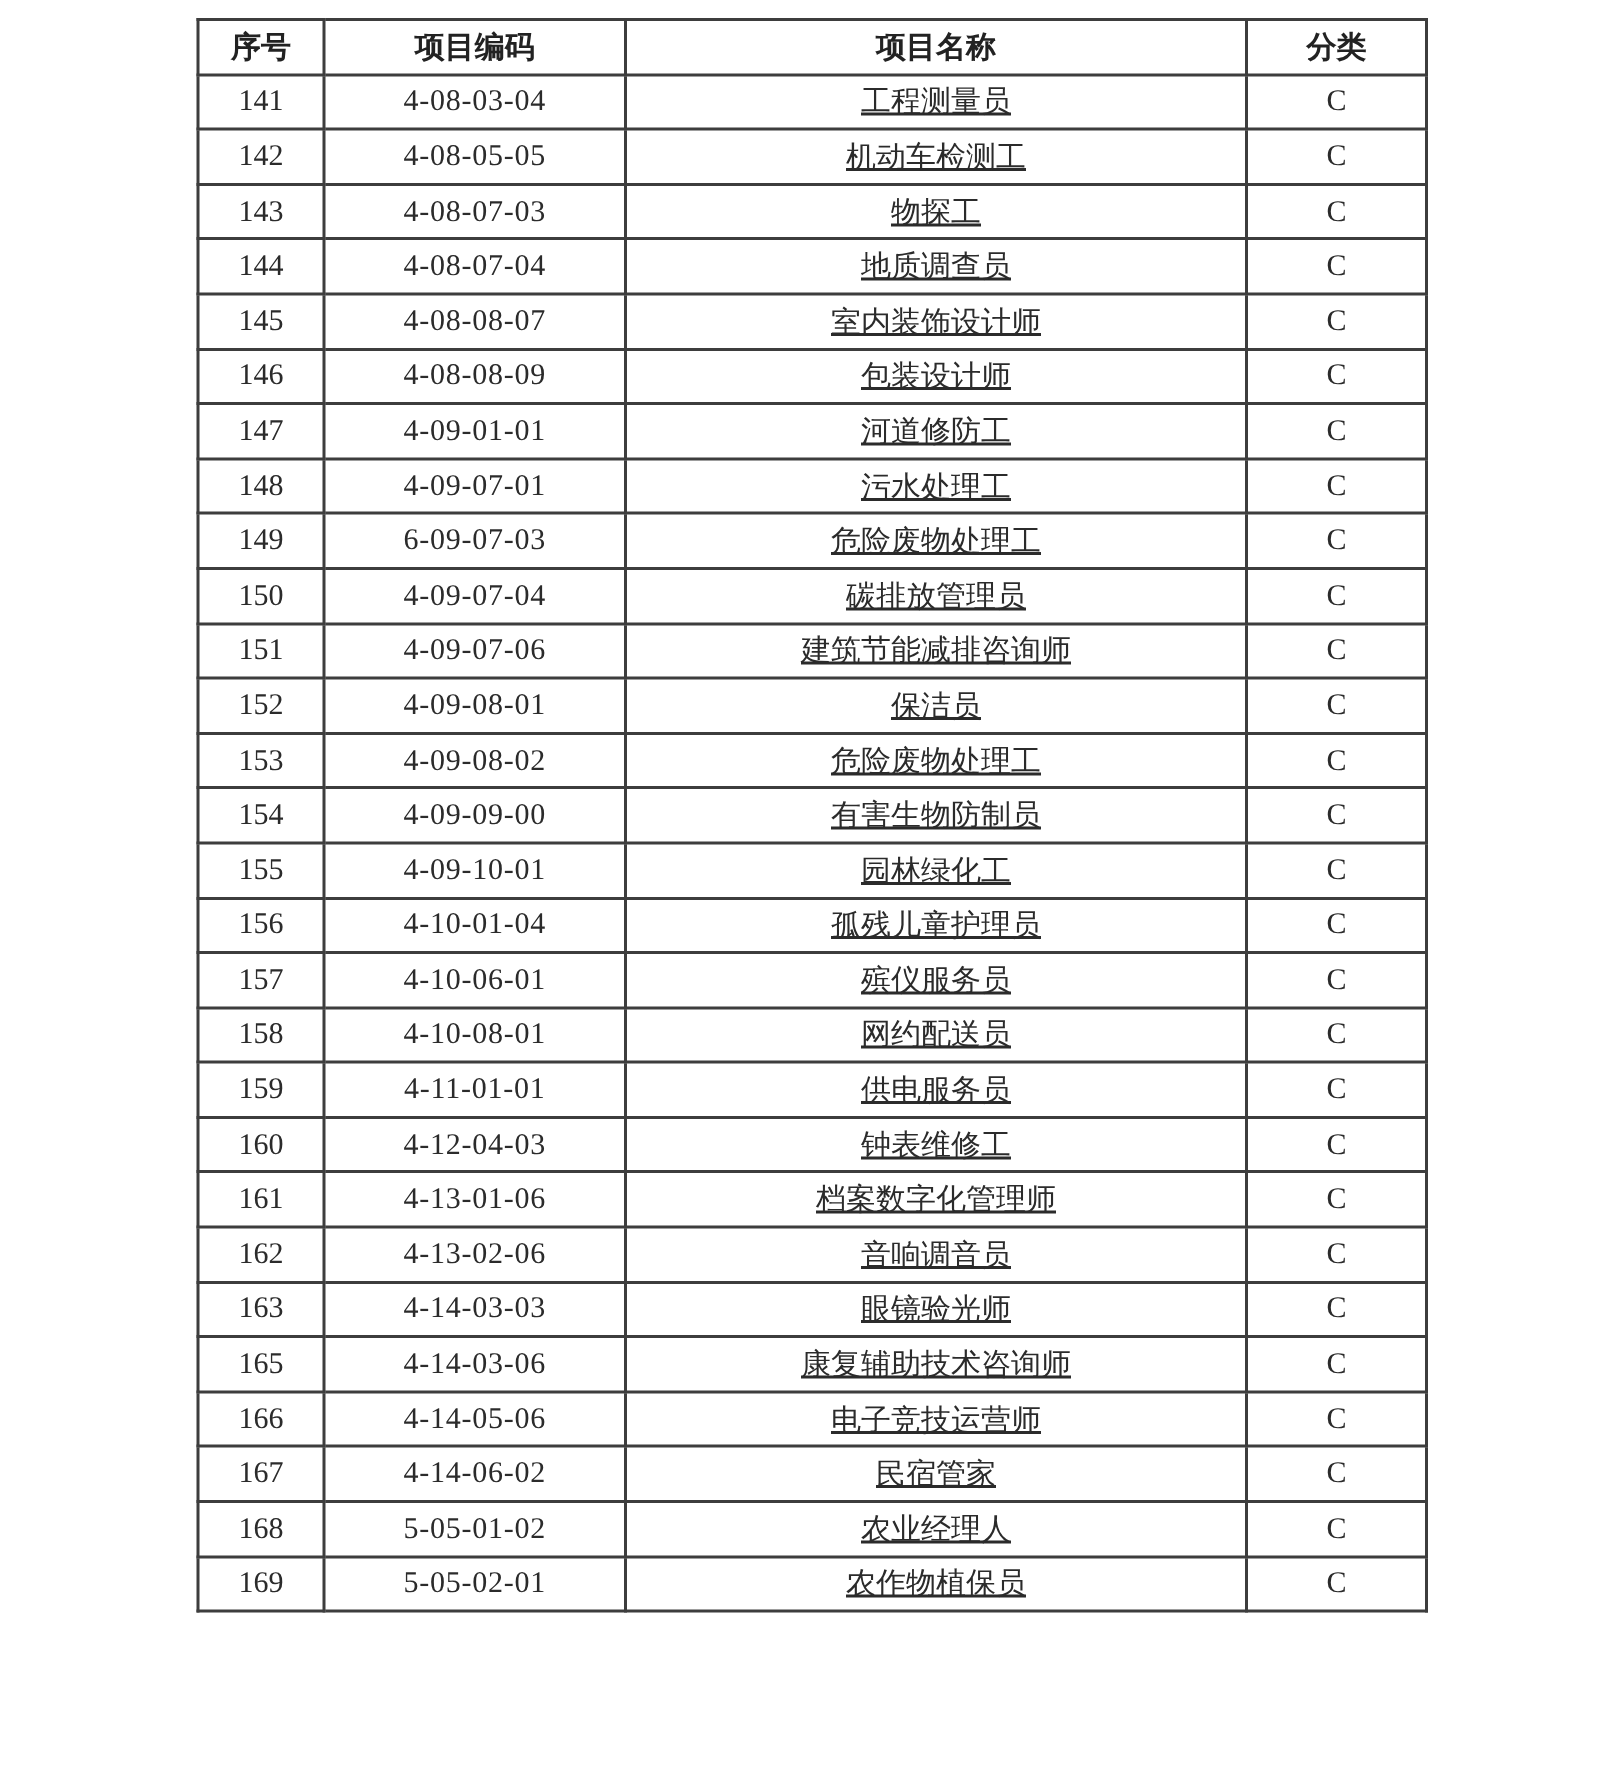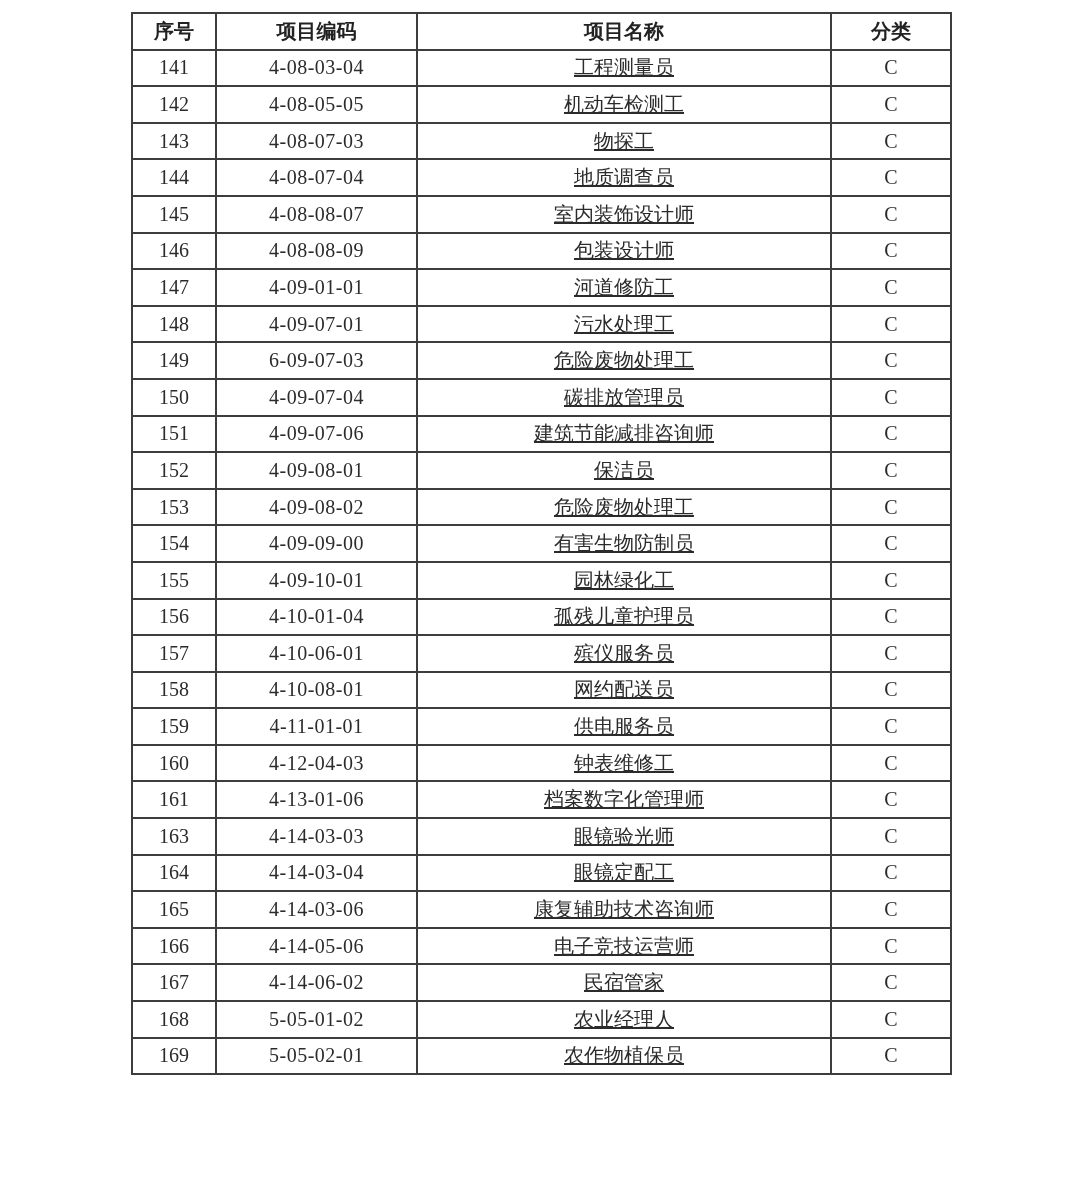--- a/index.html
+++ b/index.html
@@ -193,29 +193,29 @@
           <td class="name-cell">钟表维修工</td>
           <td>C</td>
         </tr>
         <tr>
           <td>161</td>
           <td class="code-cell">4-13-01-06</td>
           <td class="name-cell">档案数字化管理师</td>
           <td>C</td>
         </tr>
         <tr>
+          <td>162</td>
+          <td class="code-cell">4-13-02-06</td>
+          <td class="name-cell">音响调音员</td>
+          <td>C</td>
+        </tr>
+        <tr>
           <td>163</td>
           <td class="code-cell">4-14-03-03</td>
           <td class="name-cell">眼镜验光师</td>
-          <td>C</td>
-        </tr>
-        <tr>
-          <td>164</td>
-          <td class="code-cell">4-14-03-04</td>
-          <td class="name-cell">眼镜定配工</td>
           <td>C</td>
         </tr>
         <tr>
           <td>165</td>
           <td class="code-cell">4-14-03-06</td>
           <td class="name-cell">康复辅助技术咨询师</td>
           <td>C</td>
         </tr>
         <tr>
           <td>166</td>

